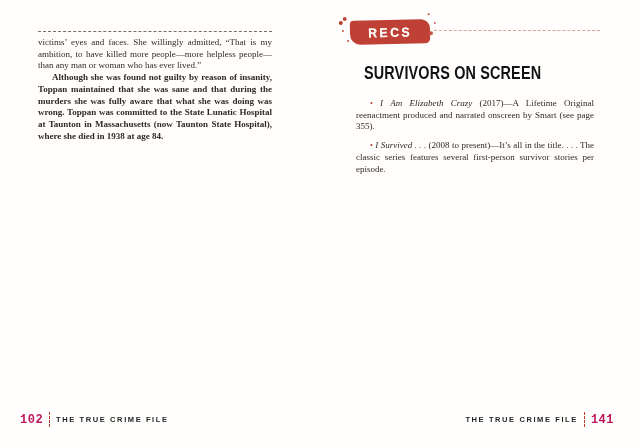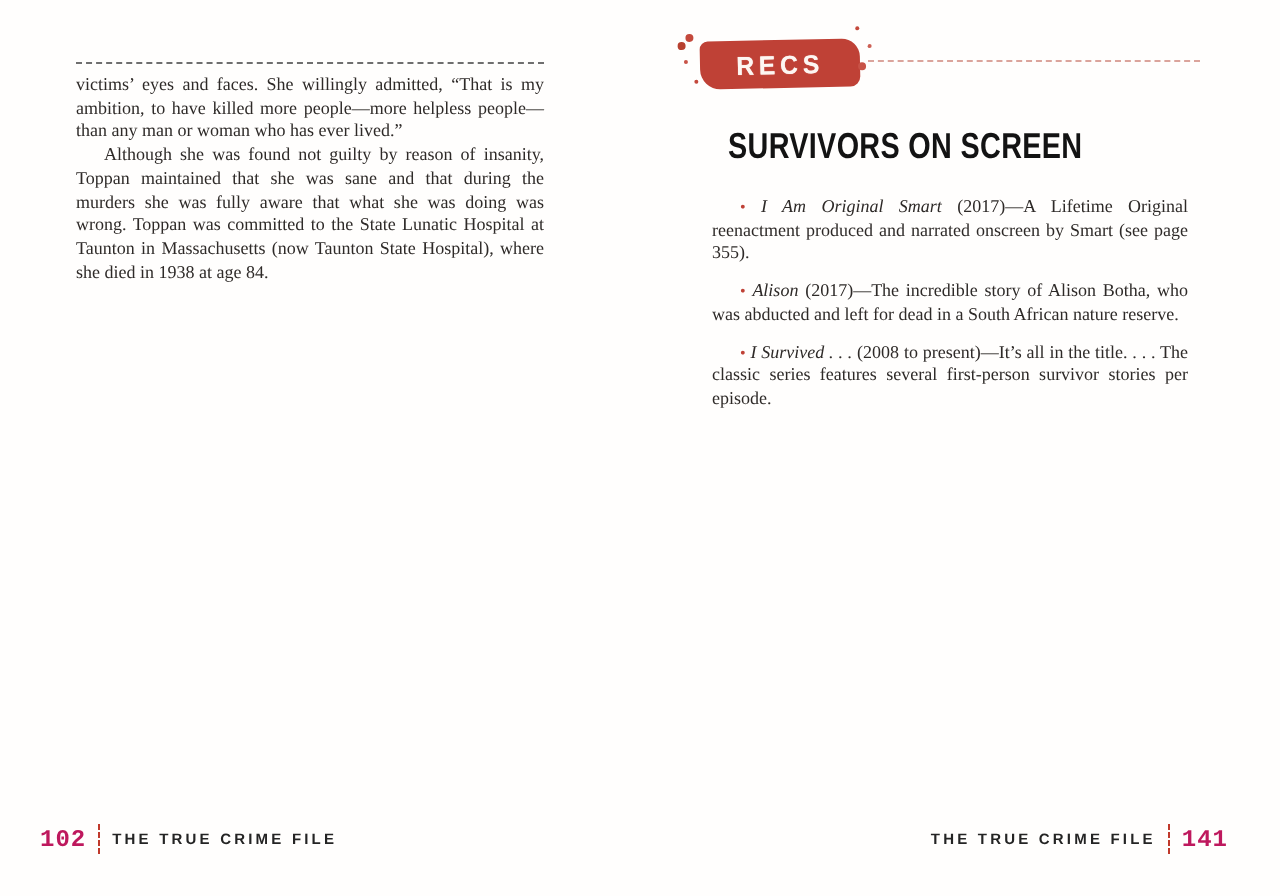--- a/index.html
+++ b/index.html
@@ -10,21 +10,21 @@
   .page{position:absolute;top:0;width:320px;height:448px;}
   .page-left{left:0;}
   .page-right{left:320px;}
 
   
   .top-rule{position:absolute;left:38px;top:31px;width:234px;height:0;
     border-top:1.4px dashed #6f6f6f;}
   .body-left{position:absolute;left:38px;top:37px;width:234px;
     font-size:9px;line-height:11.7px;text-align:justify;hyphens:auto;}
   .para{margin:0;}
-  .para.indent{text-indent:14px;}
+  .para.indent{text-indent:14px;font-weight:bold;}
 
   
   .stamp{position:absolute;left:30px;top:20px;width:80px;height:24px;
     background:#bf4136;transform:rotate(-1.2deg);
     border-radius:4px 9px 5px 10px;
     display:flex;align-items:center;justify-content:center;}
   .stamp::before{content:"";position:absolute;left:-7px;top:-4px;width:4px;height:4px;
     border-radius:50%;background:#c4493c;
     box-shadow:-2px 12px 0 -1px #c85347,3px 22px 0 -1px #c4493c,
                86px 16px 0 0 #c85347,84px -3px 0 -1px #c4493c,
@@ -72,22 +72,21 @@
     </div>
   </div>
 
   <div class="page page-right">
     <div class="stamp">
       <span class="stamp-label">RECS</span>
     </div>
     <div class="red-dashes"></div>
     <h1 class="heading">SURVIVORS ON SCREEN</h1>
     <div class="recs">
-        <p class="rec"><span class="dot">•</span> <i class="rtitle">I Am Original Smart</i><span> (2017)—A Lifetime Original reenactment produced and narrated onscreen by Smart (see page 355).</span></p>
-        <p class="rec"><span class="dot">•</span> <i class="rtitle">Alison</i><span> (2017)—The incredible story of Alison Botha, who was abducted and left for dead in a South African nature reserve.</span></p>
+        <p class="rec"><span class="dot">•</span> <i class="rtitle">I Am Elizabeth Crazy</i><span> (2017)—A Lifetime Original reenactment produced and narrated onscreen by Smart (see page 355).</span></p>
         <p class="rec"><span class="dot">•</span> <i class="rtitle">I Survived . . .</i><span> (2008 to present)—It’s all in the title. . . . The classic series features several first-person survivor stories per episode.</span></p>
       </div>
     <div class="footer footer-right">
       <span class="ftitle">THE TRUE CRIME FILE</span>
       <span class="vdash"></span>
       <span class="pnum">141</span>
     </div>
   </div>
 
 </div>

